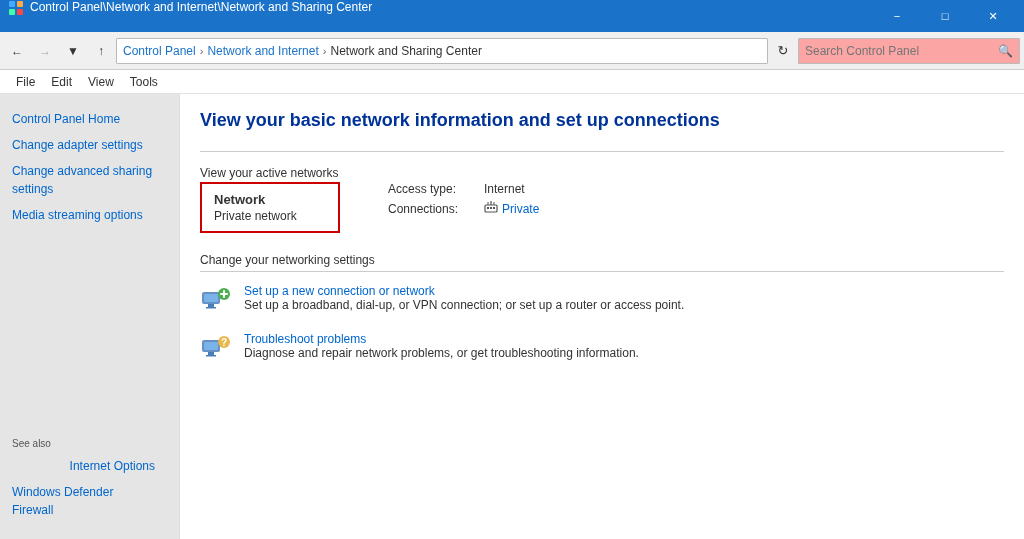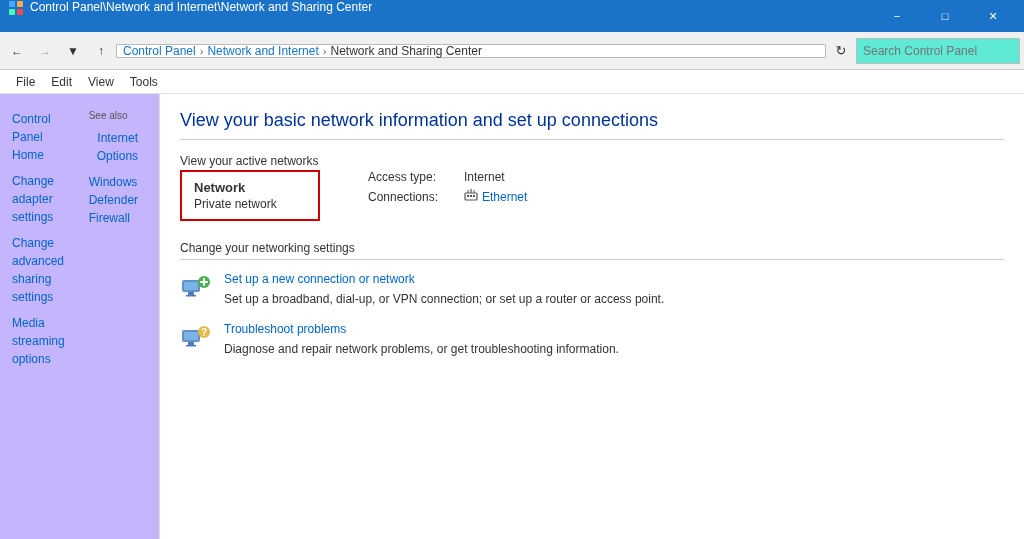--- a/index.html
+++ b/index.html
@@ -34,33 +34,33 @@
       padding: 0 4px;
       border-bottom: 1px solid #ccc;
       gap: 2px;
     }
     .nav-btn {
       width: 26px; height: 26px; display: flex; align-items: center; justify-content: center;
       cursor: pointer; border: none; background: transparent; border-radius: 2px; font-size: 12px; color: #333;
     }
     .nav-btn.disabled { color: #aaa; cursor: default; }
     .breadcrumb-bar {
-      flex: 1; height: 14px; background: white; border: 1px solid #bbb;
+      flex: 1; height: 26px; background: white; border: 1px solid #bbb;
       display: flex; align-items: center; padding: 0 6px; font-size: 12px; color: #333;
       border-radius: 1px;
     }
     .breadcrumb-bar a { color: #1a73c9; text-decoration: none; cursor: pointer; }
     .breadcrumb-sep { margin: 0 4px; color: #666; font-size: 11px; }
     .refresh-btn {
       width: 26px; height: 26px; display: flex; align-items: center; justify-content: center;
       cursor: pointer; border: none; background: transparent; border-radius: 2px; font-size: 13px; color: #333;
     }
     .search-box {
-      width: 164px; height: 26px; border: 1px solid #bbb; display: flex; align-items: center;
-      background: #5eead4; border-radius: 1px;
+      width: 222px; height: 26px; border: 1px solid #bbb; display: flex; align-items: center;
+      background: #fca5a5; border-radius: 1px;
     }
     .search-box input {
       flex: 1; border: none; outline: none; font-size: 12px; padding: 0 6px; color: #333;
       background: transparent;
     }
     .search-box .search-icon-btn {
       width: 26px; height: 24px; display: flex; align-items: center; justify-content: center;
       cursor: pointer; border: none; background: transparent; color: #555; font-size: 12px;
     }
 
@@ -71,53 +71,53 @@
     }
     .menu-item {
       padding: 2px 8px; font-size: 12px; cursor: pointer; color: #333;
     }
 
     
     .main-layout { display: flex; height: calc(539px - 32px - 38px - 24px); }
 
     
     .sidebar {
-      width: 160px; padding: 8px 0; background: #c4b5fd;
+      width: 180px; padding: 8px 0; background: #e5e5e5;
       border-right: 1px solid #ddd; flex-shrink: 0;
-      display: flex; 
+      display: flex; flex-direction: column;
     }
     .sidebar-section { flex: 1; padding: 4px 0; }
     .sidebar-link {
       display: block; padding: 4px 12px; font-size: 12px; color: #0066cc; cursor: pointer;
       text-decoration: none; line-height: 1.5;
     }
     .sidebar-see-also { padding: 8px 12px; }
     .sidebar-see-also-title { font-size: 10px; color: #555; margin-bottom: 4px; }
 
     
     .content { flex: 1; padding: 16px 20px; overflow-y: auto; background: #fff; }
-    .page-title { font-size: 18px; color: #003399; font-weight: normal; margin-bottom: 14px; border-bottom: 1px solid #ccc; padding-bottom: 8px; }
+    .page-title { font-size: 18px; color: #003399; font-weight: bold; margin-bottom: 14px; border-bottom: 1px solid #ccc; padding-bottom: 20px; }
     .section-label { font-size: 12px; color: #333; margin-bottom: 2px; }
     .networks-area { display: flex; align-items: flex-start; margin-bottom: 20px; gap: 8px; }
     .network-box {
       border: 2px solid #cc0000; padding: 8px 12px; min-width: 140px; background: #fff;
     }
     .network-name { font-weight: bold; font-size: 13px; color: #333; }
     .network-type { font-size: 12px; color: #333; margin-top: 2px; }
     .network-info { margin-left: 40px; font-size: 12px; color: #333; }
     .network-info-row { display: flex; align-items: center; margin-bottom: 4px; gap: 6px; }
     .info-label { min-width: 90px; }
     .info-value { color: #333; }
     .info-link { color: #0066cc; cursor: pointer; text-decoration: none; display: flex; align-items: center; gap: 4px; }
     .change-section { margin-top: 10px; }
     .change-section-title { font-size: 12px; color: #333; border-bottom: 1px solid #ccc; padding-bottom: 4px; margin-bottom: 12px; }
     .change-item { display: flex; align-items: flex-start; margin-bottom: 16px; gap: 12px; }
     .change-icon { width: 32px; height: 32px; flex-shrink: 0; }
     .change-text .change-link { color: #0066cc; cursor: pointer; text-decoration: none; font-size: 12px; }
-    .change-text .change-desc { font-size: 12px; color: #333; margin-top: 6px; }
+    .change-text .change-desc { font-size: 12px; color: #333; margin-top: 0; }
 
     
     ::-webkit-scrollbar { width: 12px; }
     ::-webkit-scrollbar-track { background: #f0f0f0; }
     ::-webkit-scrollbar-thumb { background: #c0c0c0; border: 2px solid #f0f0f0; }
   </style>
 </head>
 <body>
 
 <div class="title-bar">
@@ -200,21 +200,21 @@
               <svg width="14" height="14" viewBox="0 0 14 14">
                 <rect x="1" y="5" width="12" height="7" rx="1" fill="none" stroke="#555" stroke-width="1.2"></rect>
                 <rect x="3" y="7" width="2" height="2" fill="#555"></rect>
                 <rect x="6" y="7" width="2" height="2" fill="#555"></rect>
                 <rect x="9" y="7" width="2" height="2" fill="#555"></rect>
                 <line x1="7" y1="1" x2="7" y2="5" stroke="#555" stroke-width="1.2"></line>
                 <line x1="4" y1="2" x2="4" y2="5" stroke="#555" stroke-width="1"></line>
                 <line x1="10" y1="2" x2="10" y2="5" stroke="#555" stroke-width="1"></line>
               </svg>
             </span>
-            <span>Ethernet</span>
+            <span>Private</span>
           </a>
         </div>
       </div>
     </div>
 
     <div class="change-section">
       <div class="change-section-title">Change your networking settings</div>
 
       <div class="change-item">
         <div class="change-icon">

